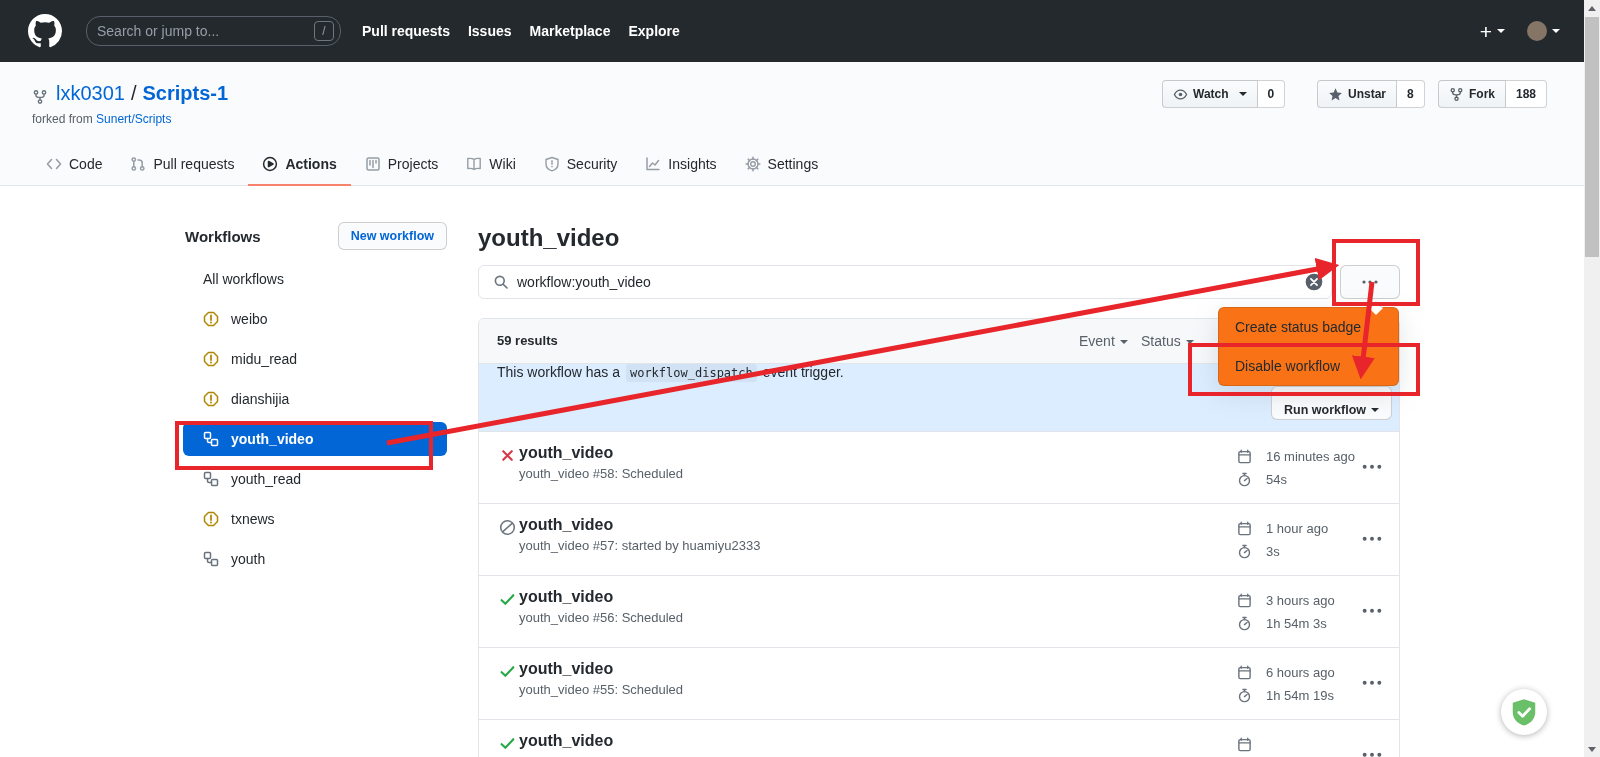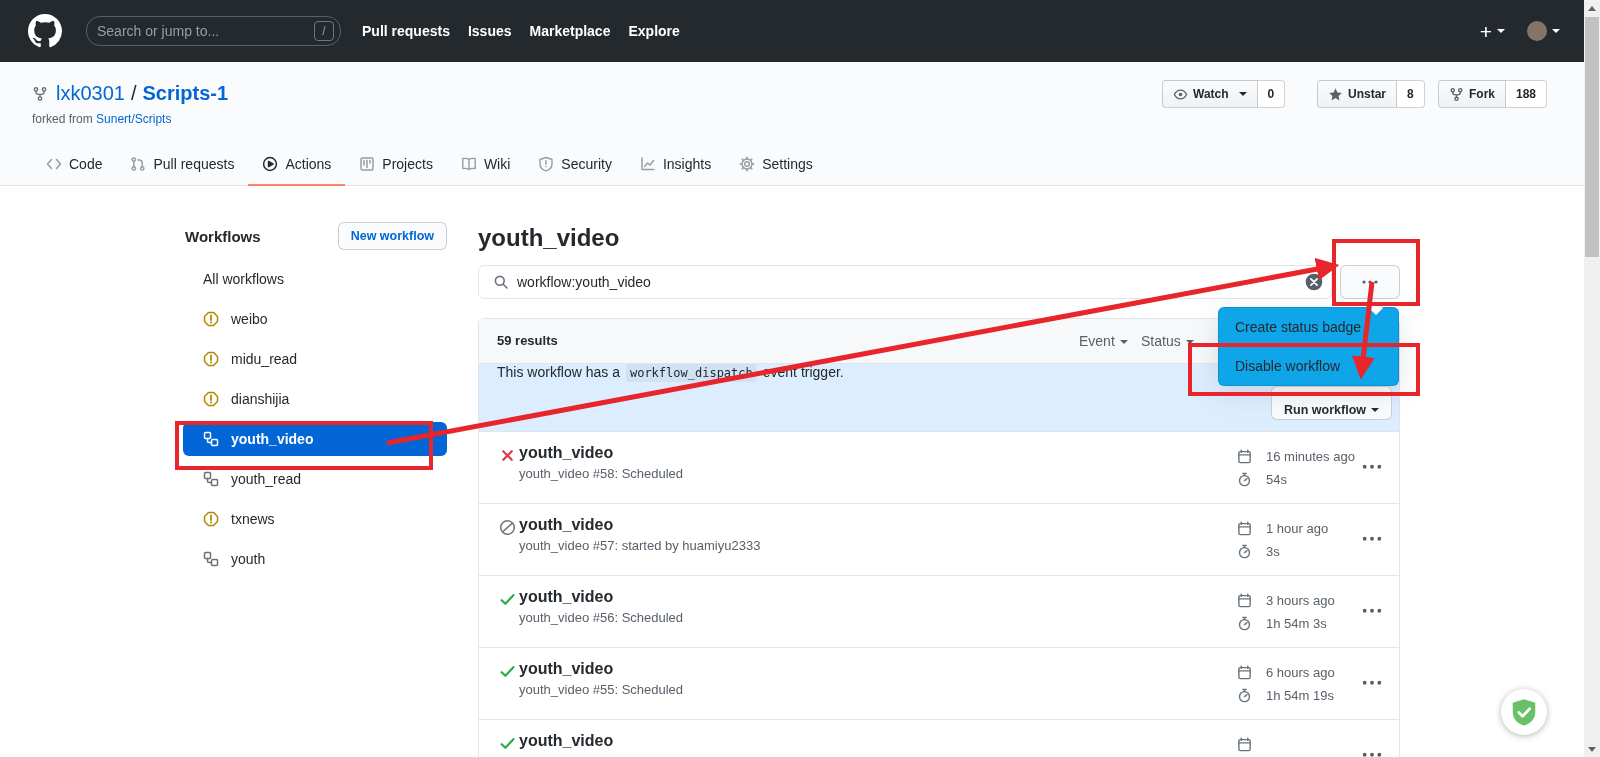--- a/index.html
+++ b/index.html
@@ -24,38 +24,38 @@
   .nav-link{color:#fff;font-weight:700;font-size:14px;padding:0 9px;white-space:nowrap}
   .topbar .spacer{flex:1}
   .plusbtn{color:#fff;font-size:19px;font-weight:400;display:flex;align-items:center;margin-right:22px;cursor:pointer}
   .plusbtn .plus{font-size:21px;line-height:1}
   .avatarbtn{display:flex;align-items:center;color:#fff;cursor:pointer}
   .avatar{width:20px;height:20px;border-radius:50%;background:#857567;display:inline-block}
 
   
   .repohead{position:absolute;left:0;top:62px;width:1584px;height:124px;background:#fafbfc;
     border-bottom:1px solid #e1e4e8}
-  .repotitle{position:absolute;left:32px;top:20px;display:flex;align-items:center;font-size:20px}
+  .repotitle{position:absolute;left:32px;top:20px;display:flex;align-items:flex-end;font-size:20px}
   .repotitle .icn{color:#6a737d;margin-right:8px}
   .repotitle .sep{margin:0 6px;color:#24292e}
   .repotitle .rname{font-weight:700}
   .forkline{position:absolute;left:32px;top:50px;font-size:12px;color:#586069}
   .socials{position:absolute;top:18px;left:0;width:100%;height:28px}
   .sbtn-group{position:absolute;display:flex;height:28px}
   .sbtn{display:flex;align-items:center;gap:5px;padding:0 10px;font-size:12px;font-weight:700;color:#24292e;
     background:linear-gradient(#fafbfc,#eff3f6);border:1px solid rgba(27,31,35,.2);border-radius:4px 0 0 4px;cursor:pointer;
     font-family:inherit}
   .sbtn .icn{width:15px;height:15px;color:#586069}
   .scount{display:flex;align-items:center;padding:0 10px;font-size:12px;font-weight:700;color:#24292e;background:#fff;
     border:1px solid rgba(27,31,35,.2);border-left:none;border-radius:0 4px 4px 0}
   .tabs{position:absolute;left:32px;bottom:-1px;display:flex}
   .tab{display:flex;align-items:center;gap:7px;padding:13px 14px 12px;font-size:14px;color:#24292e;
     border-bottom:2px solid transparent;cursor:pointer;white-space:nowrap}
   .tab .icn{color:#959da5}
-  .tab.active{font-weight:400;border-bottom-color:var(--tab-underline)}
+  .tab.active{font-weight:700;border-bottom-color:var(--tab-underline)}
   .tab.active .icn{color:#24292e}
 
   
   .sidebar{position:absolute;left:183px;top:222px;width:264px}
   .side-head{position:relative;height:32px}
   .side-title{font-size:15px;font-weight:700;position:absolute;left:2px;top:6px}
   .new-wf{position:absolute;right:0;top:0;height:28px;padding:0 12px;font-size:12.5px;font-weight:700;
     color:var(--accent);background:#fafbfc;border:1px solid rgba(27,31,35,.2);border-radius:6px;cursor:pointer;font-family:inherit}
   .side-items{margin-top:8px}
   .side-item{height:34px;margin-bottom:6px;border-radius:6px;display:flex;align-items:center;gap:12px;
@@ -93,21 +93,21 @@
   .run-text{position:absolute;left:40px;top:12px}
   .run-title{font-size:16px;font-weight:700;color:#24292e;cursor:pointer}
   .run-sub{font-size:13px;color:#586069;margin-top:4px}
   .run-meta{position:absolute;left:758px;top:13px;font-size:13px;color:#586069}
   .meta-line{display:flex;align-items:center;gap:14px;height:23px}
   .meta-line .icn{width:15px;height:15px;color:#6a737d}
   .row-kebab{position:absolute;right:16px;top:26px;width:22px;height:18px;border:none;background:none;
     color:#586069;cursor:pointer;display:flex;align-items:center;justify-content:center}
 
   
-  .ctxmenu{position:absolute;left:1218px;top:307px;width:181px;background:#0ea5e9;z-index:40;
+  .ctxmenu{position:absolute;left:1218px;top:307px;width:181px;background:#f97316;z-index:40;
     border:1px solid rgba(27,31,35,.15);border-radius:6px;box-shadow:0 8px 24px rgba(140,149,159,.25)}
   .ctxmenu::before{content:"";position:absolute;top:-5px;left:152px;width:9px;height:9px;background:#fff;
     border-left:1px solid rgba(27,31,35,.15);border-top:1px solid rgba(27,31,35,.15);transform:rotate(45deg)}
   .menu-item{padding:11px 16px;font-size:14px;color:#24292e;cursor:pointer}
   .menu-item + .menu-item{border-top:1px solid #e1e4e8}
 
   
   .annot{position:absolute;left:0;top:0;z-index:60;pointer-events:none}
   .fab{position:absolute;left:1501px;top:689px;width:46px;height:46px;border-radius:50%;background:#fff;z-index:50;
     box-shadow:0 1px 6px rgba(0,0,0,.3);display:flex;align-items:center;justify-content:center;cursor:pointer}

